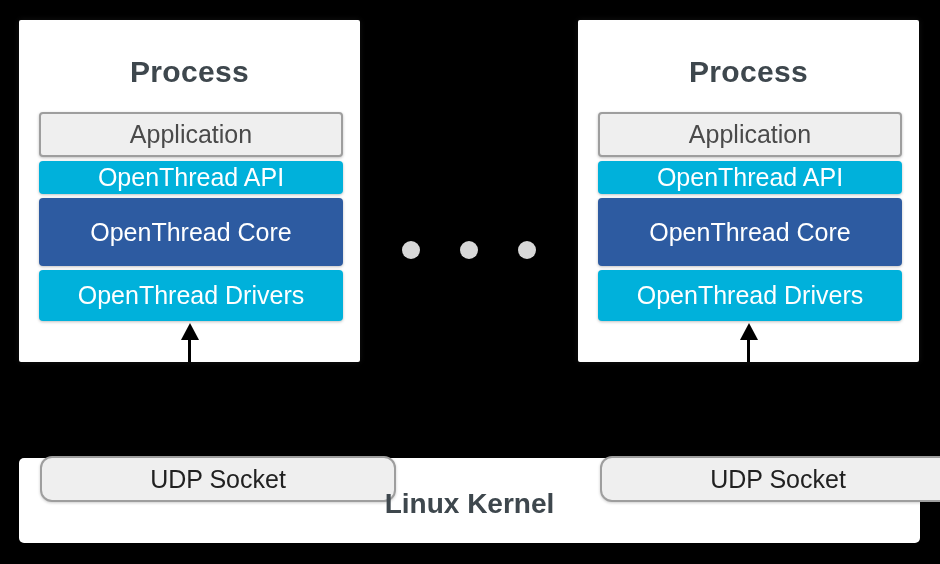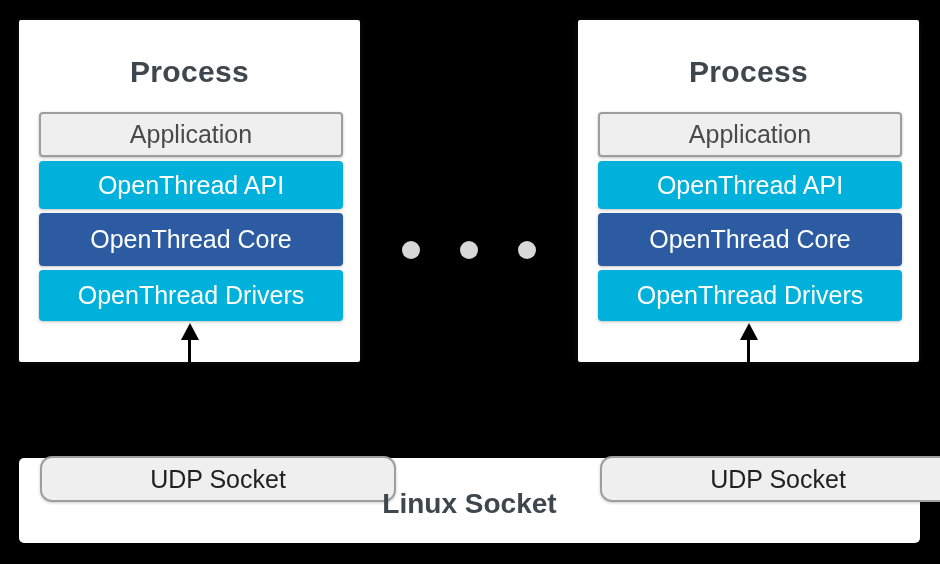--- a/index.html
+++ b/index.html
@@ -26,22 +26,22 @@
   .layer {
     border-radius:4px; margin-bottom:4px; box-sizing:border-box;
     display:flex; align-items:center; justify-content:center;
     font-size:25px; box-shadow:0 1px 3px rgba(0,0,0,0.25);
   }
   .layer--gray {
     height:45px; background:var(--gray-fill,#efefef);
     border:2px solid var(--gray-border,#9e9e9e);
     color:var(--gray-box-text,#4a4a4a);
   }
-  .layer--cyan { height:48px; background:var(--cyan,#00b1db); color:var(--white-text,#fff); }
-  .layer--blue { height:53px; background:var(--blue,#2d5ba1); color:var(--white-text,#fff); }
+  .layer--cyan { height:33px; background:var(--cyan,#00b1db); color:var(--white-text,#fff); }
+  .layer--blue { height:68px; background:var(--blue,#2d5ba1); color:var(--white-text,#fff); }
   .layer--drivers { height:51px; }
   
   .arrow {
     position:absolute; bottom:0; left:50%; transform:translateX(-50%);
     display:flex; flex-direction:column; align-items:center;
   }
   .arrow-head {
     width:0; height:0;
     border-left:9px solid transparent; border-right:9px solid transparent;
     border-bottom:17px solid var(--arrow,#000);
@@ -107,16 +107,16 @@
 
   <div class="dots" id="ellipsis">
       <span class="dot"></span>
       <span class="dot"></span>
       <span class="dot"></span>
     </div>
 
   <footer class="kernel">
     <div class="socket socket--left">UDP Socket</div>
     <div class="socket socket--right">UDP Socket</div>
-    <div class="kernel-label">Linux Socket</div>
+    <div class="kernel-label">Linux Kernel</div>
   </footer>
 
 </div>
 
 </body></html>

